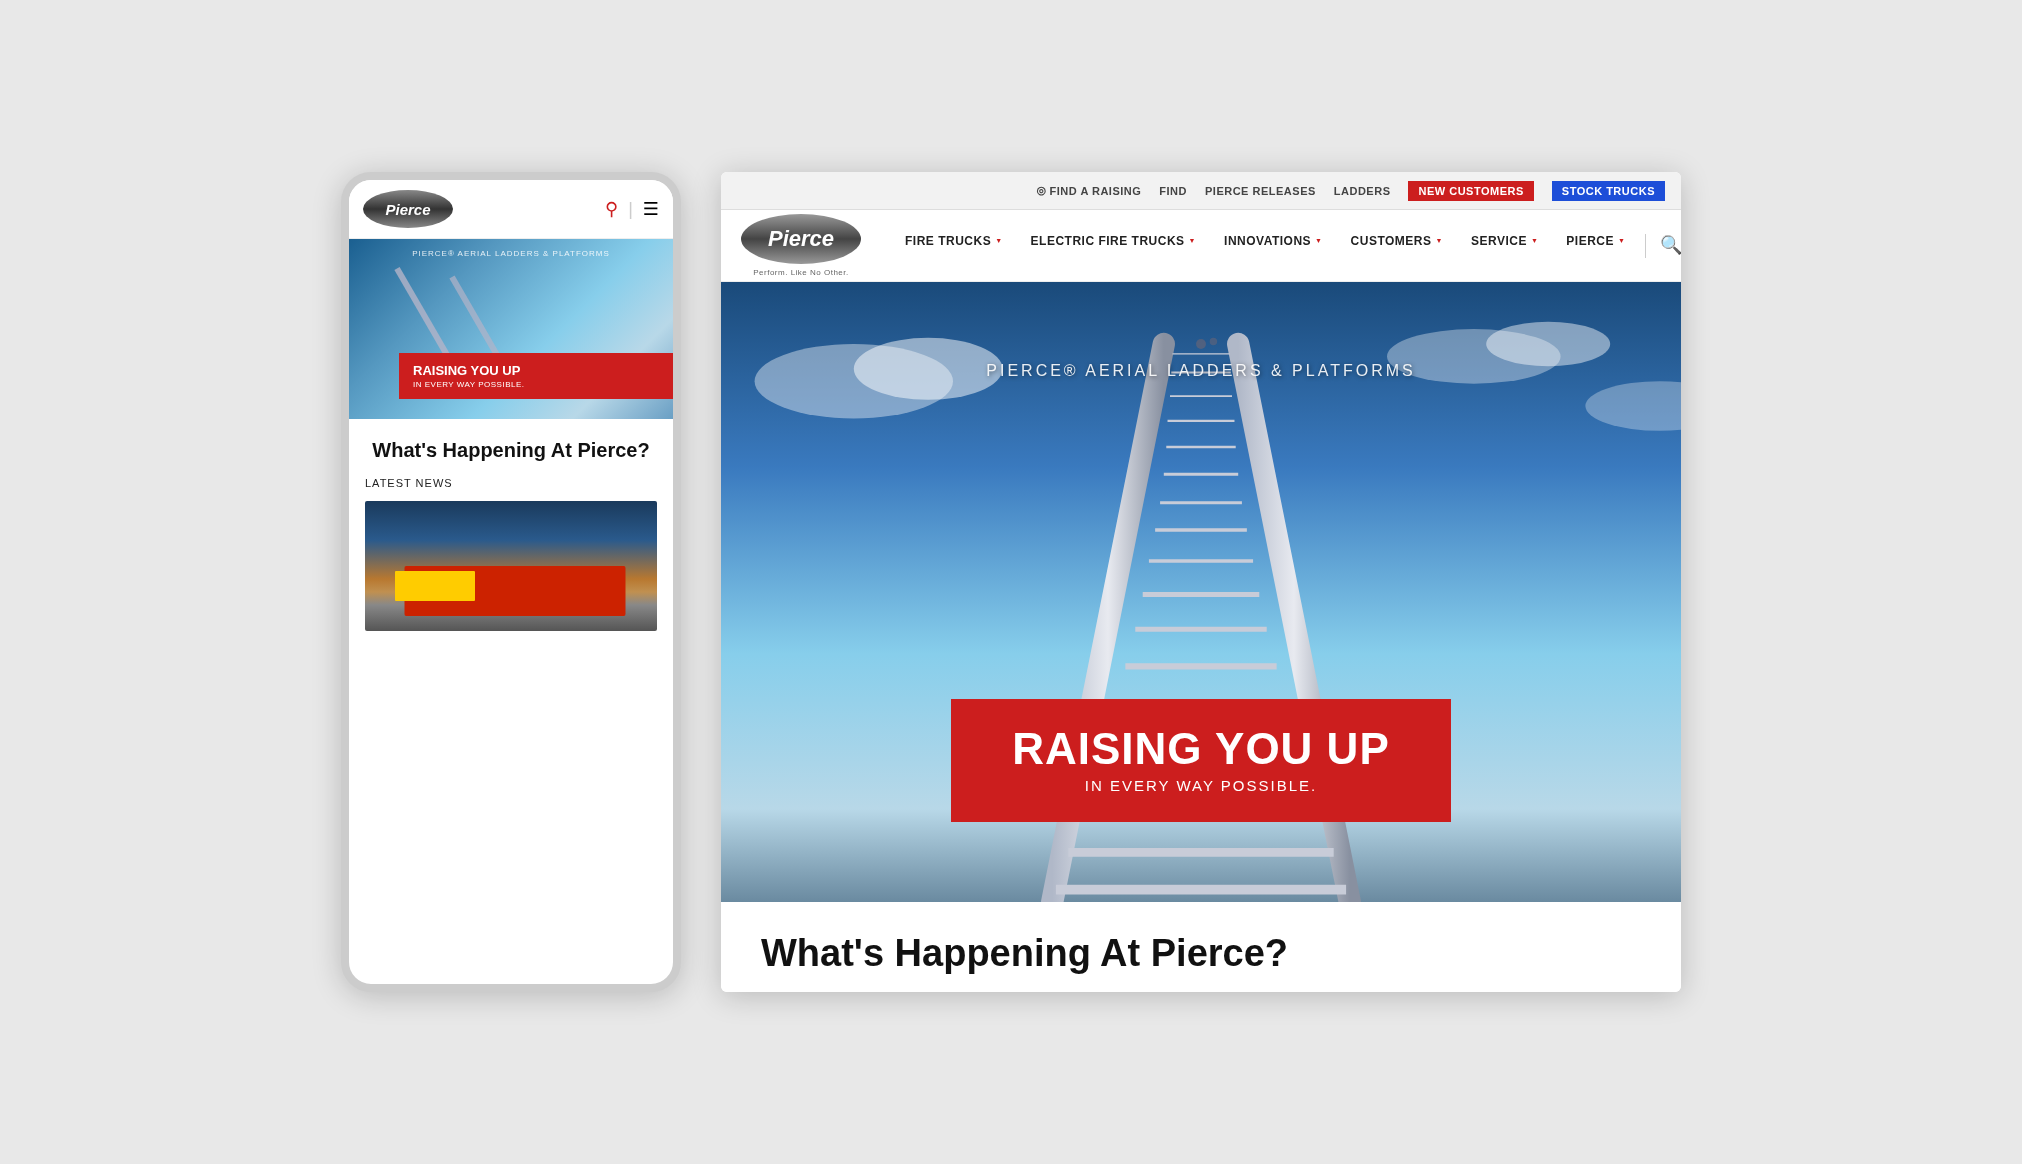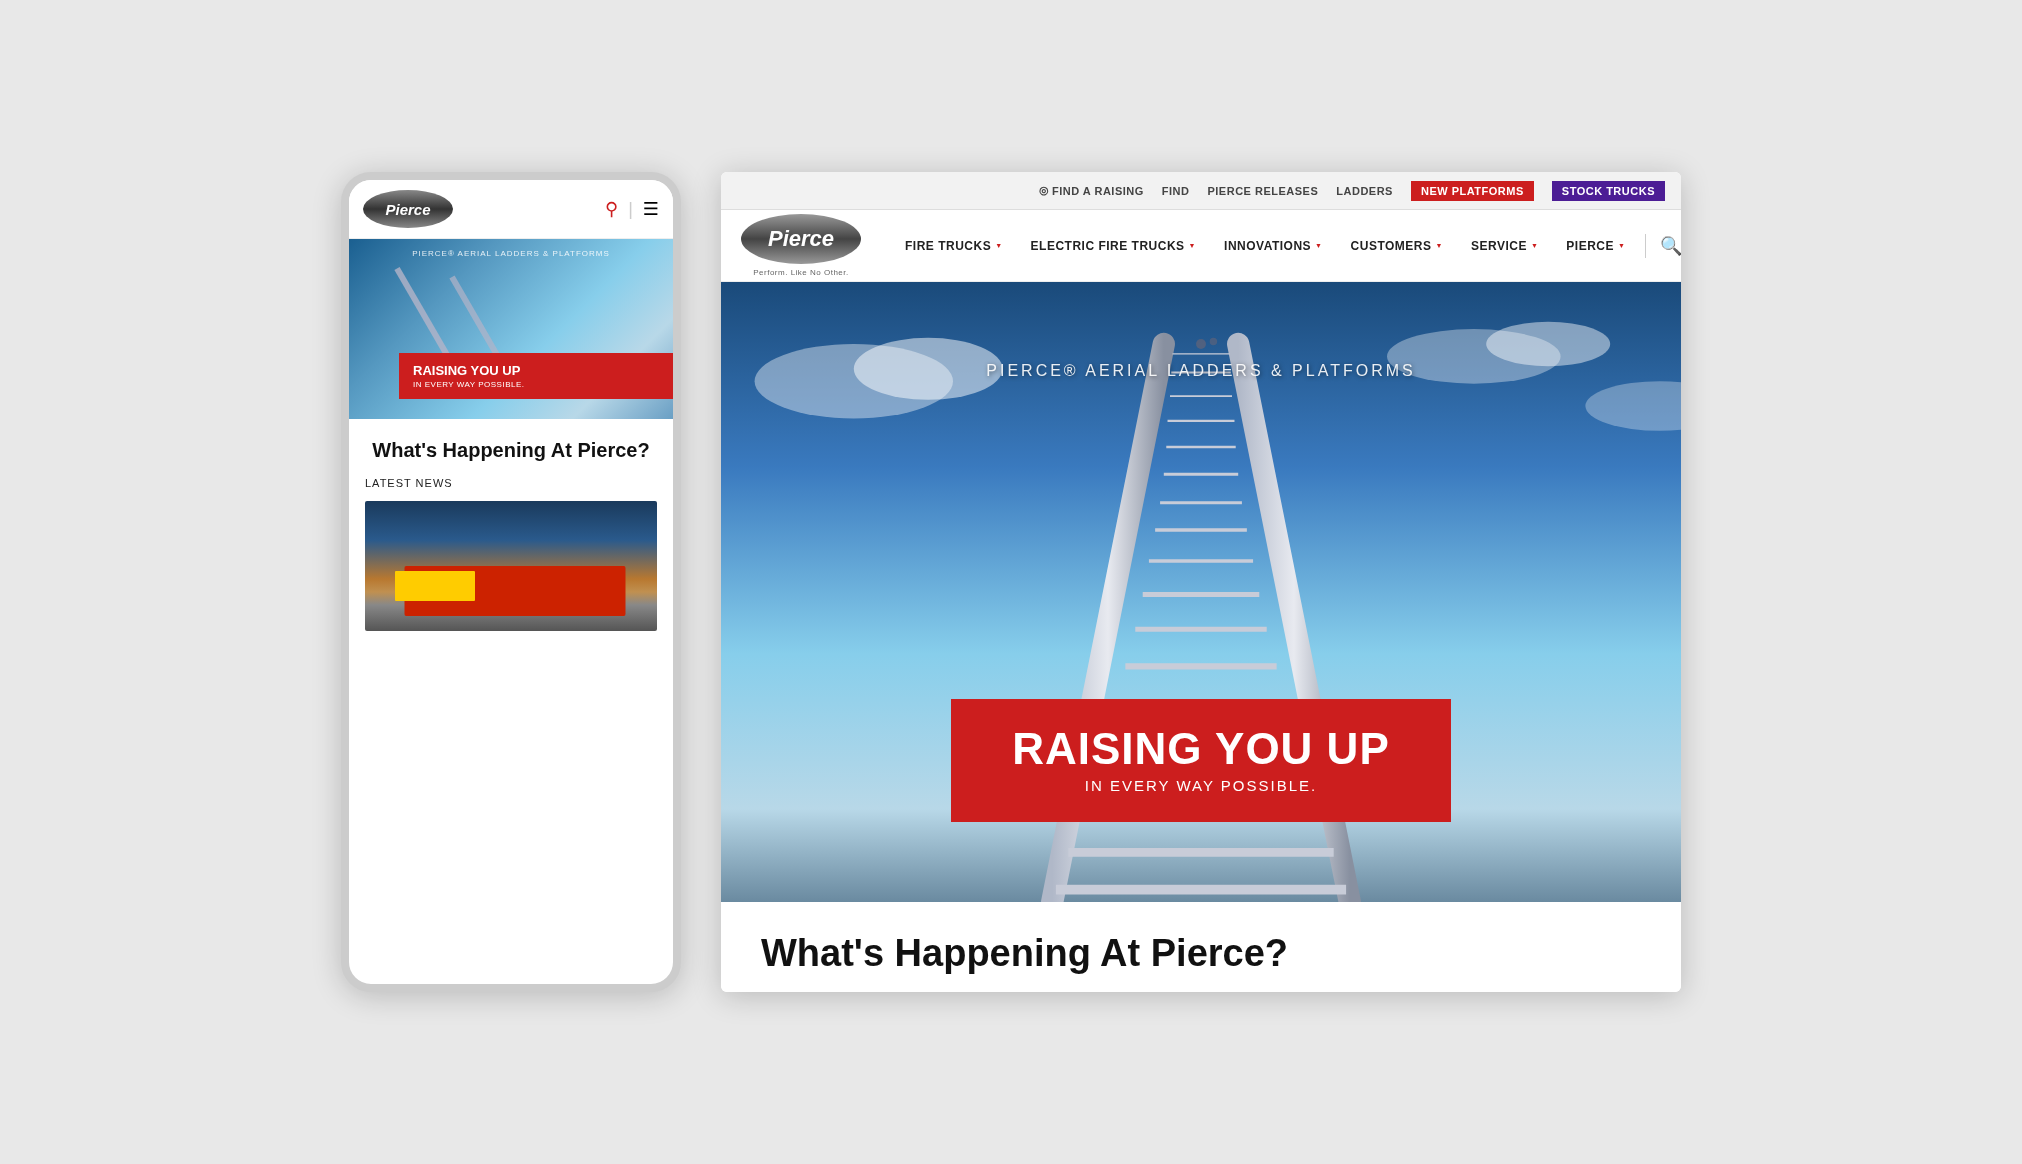--- a/index.html
+++ b/index.html
@@ -195,21 +195,21 @@
       background: #cc1e1e;
       color: #fff;
       font-size: 11px;
       font-weight: 700;
       padding: 4px 10px;
       border: none;
       cursor: pointer;
       letter-spacing: 0.5px;
     }
     .utility-btn-dark {
-      background: #4c1d95;
+      background: #1d4ed8;
       color: #fff;
       font-size: 11px;
       font-weight: 700;
       padding: 4px 10px;
       border: none;
       cursor: pointer;
       letter-spacing: 0.5px;
     }
     .pin-icon {
       font-size: 11px;
@@ -246,21 +246,21 @@
       font-weight: bold;
     }
     .desktop-logo-tagline {
       font-size: 8px;
       color: #666;
       letter-spacing: 0.5px;
       margin-top: 4px;
     }
     .desktop-nav-links {
       display: flex;
-      align-items: center;
+      align-items: flex-start;
       gap: 0;
       flex: 1;
     }
     .nav-item {
       font-size: 12px;
       font-weight: 800;
       color: #222;
       text-transform: uppercase;
       letter-spacing: 0.5px;
       padding: 0 14px;
@@ -413,21 +413,21 @@
     </a>
     <a class="utility-link">
       <span>FIND</span>
     </a>
     <a class="utility-link">
       <span>PIERCE RELEASES</span>
     </a>
     <a class="utility-link">
       <span>LADDERS</span>
     </a>
-    <button class="utility-btn-red">NEW PLATFORMS</button>
+    <button class="utility-btn-red">NEW CUSTOMERS</button>
     <button class="utility-btn-dark">STOCK TRUCKS</button>
   </div>
 
   <div class="desktop-nav">
     <div class="desktop-logo-wrap">
       <div class="desktop-logo-oval">
         <span>Pierce</span>
       </div>
       <div class="desktop-logo-tagline">Perform. Like No Other.</div>
     </div>

